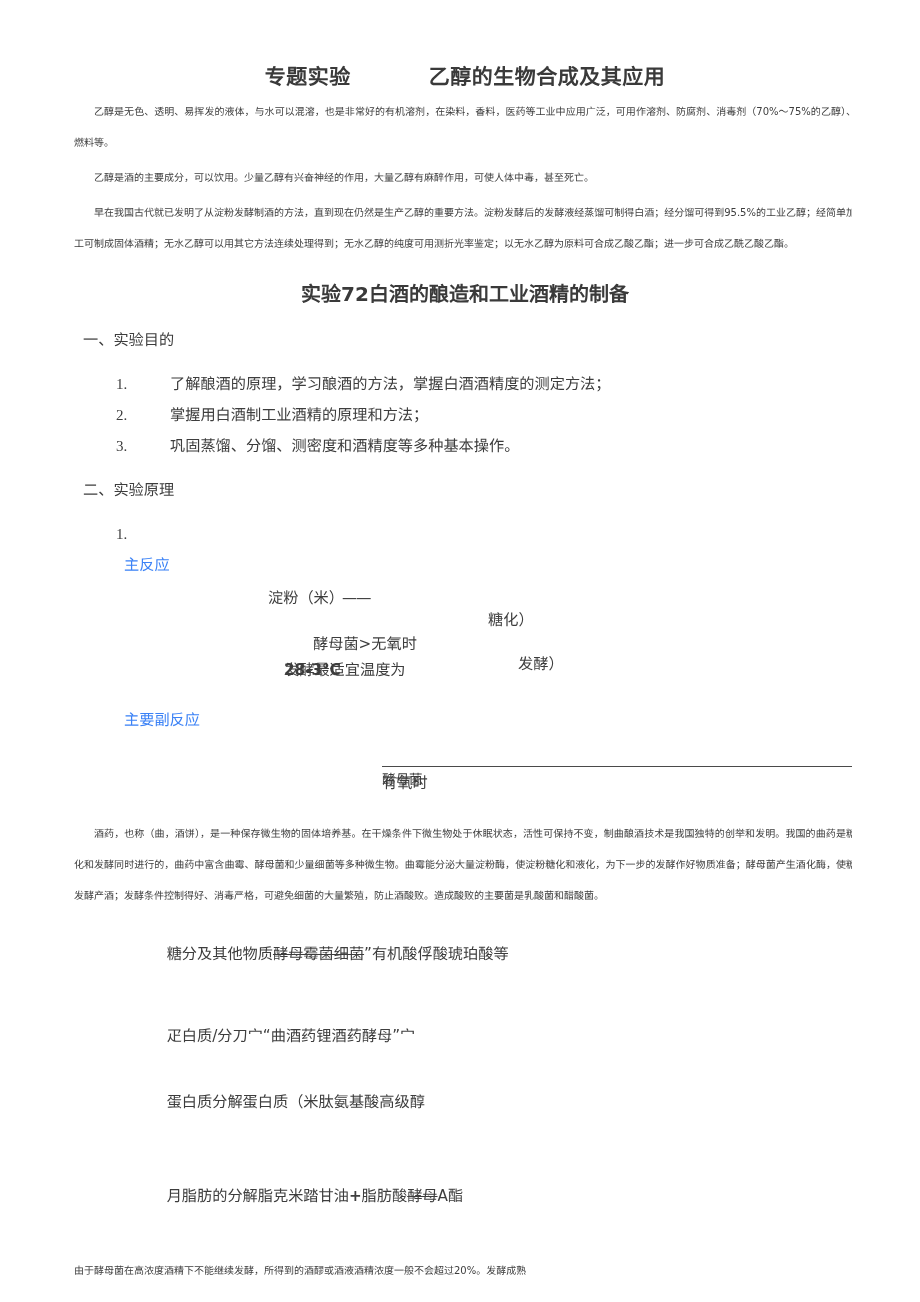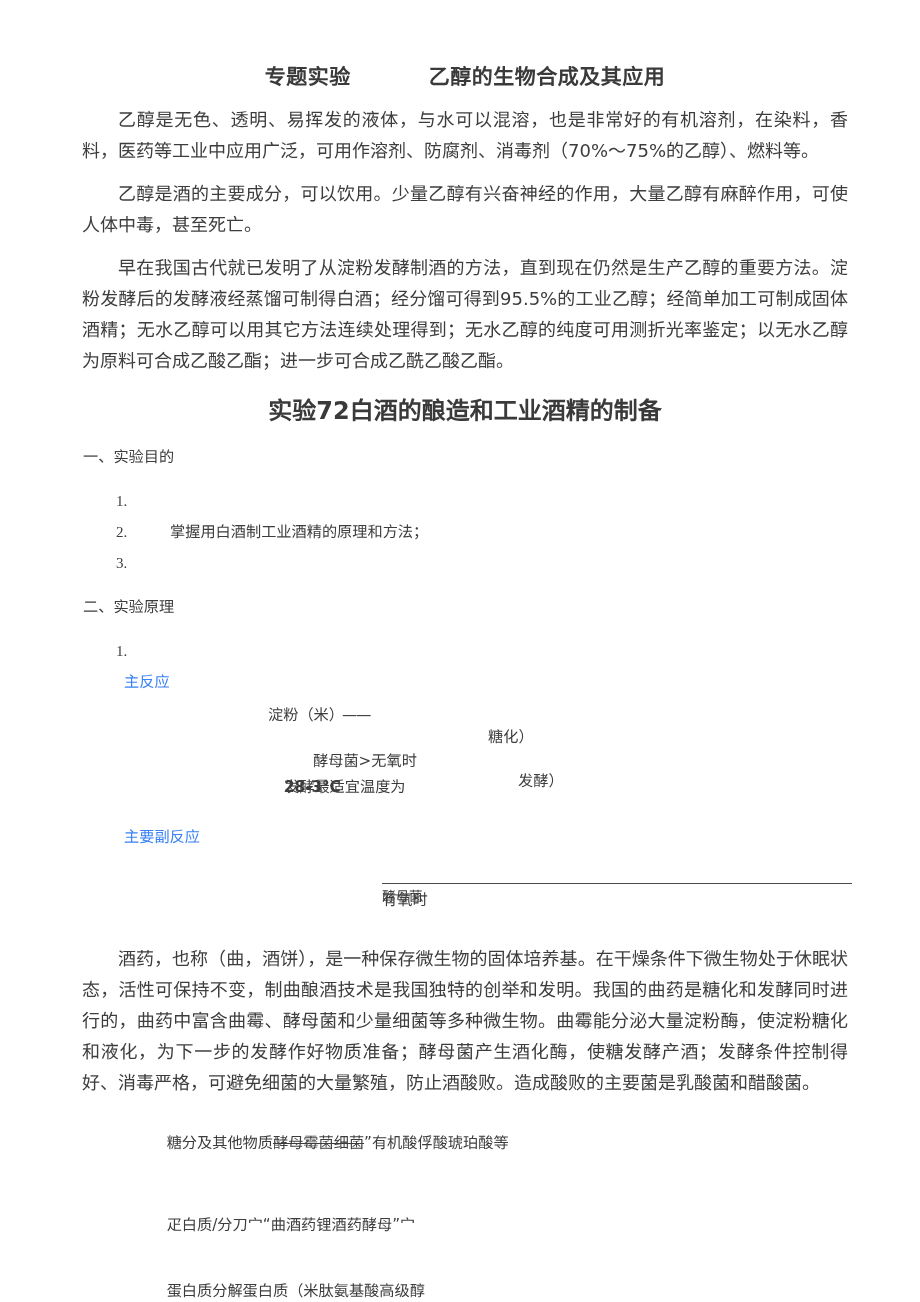--- a/index.html
+++ b/index.html
@@ -32,33 +32,33 @@
     text-align: center;
     font-size: 21px;
     line-height: 30px;
     letter-spacing: 0.5px;
     color: #3a3a3a;
     margin: 0 0 4px 0;
     white-space: pre;
   }
   .section-title {
     text-align: center;
-    font-size: 24px;
+    font-size: 20px;
     line-height: 34px;
     color: #3a3a3a;
     margin: 18px 0 14px 0;
   }
 
   
   .para {
-    font-size: 18px;
+    font-size: 10px;
     line-height: 31px;
     text-align: justify;
     text-justify: inter-ideograph;
-    margin: 12px;
+    margin: 4px;
     color: #3d3d3d;
   }
   .para.indent { text-indent: 2em; }
 
   
   .head-item {
     font-size: 15.2px;
     line-height: 31px;
     margin: 13px;
     color: #3d3d3d;
@@ -176,27 +176,29 @@
     <p class="para indent">乙醇是酒的主要成分，可以饮用。少量乙醇有兴奋神经的作用，大量乙醇有麻醉作用，可使人体中毒，甚至死亡。</p>
     <p class="para indent">早在我国古代就已发明了从淀粉发酵制酒的方法，直到现在仍然是生产乙醇的重要方法。淀粉发酵后的发酵液经蒸馏可制得白酒；经分馏可得到95.5%的工业乙醇；经简单加工可制成固体酒精；无水乙醇可以用其它方法连续处理得到；无水乙醇的纯度可用测折光率鉴定；以无水乙醇为原料可合成乙酸乙酯；进一步可合成乙酰乙酸乙酯。</p>
 
     <h2 class="section-title">实验72白酒的酿造和工业酒精的制备</h2>
 
     <p class="head-item">一、实验目的</p>
 
     <div class="list">
       <div class="list-row">
         <span class="list-num">1.</span>
+        <span class="list-text">了解酿酒的原理，学习酿酒的方法，掌握白酒酒精度的测定方法；</span>
       </div>
       <div class="list-row">
         <span class="list-num">2.</span>
         <span class="list-text">掌握用白酒制工业酒精的原理和方法；</span>
       </div>
       <div class="list-row">
         <span class="list-num">3.</span>
+        <span class="list-text">巩固蒸馏、分馏、测密度和酒精度等多种基本操作。</span>
       </div>
     </div>
 
     <p class="head-item">二、实验原理</p>
 
     <div class="list">
       <div class="list-row">
         <span class="list-num">1.</span>
       </div>
     </div>

